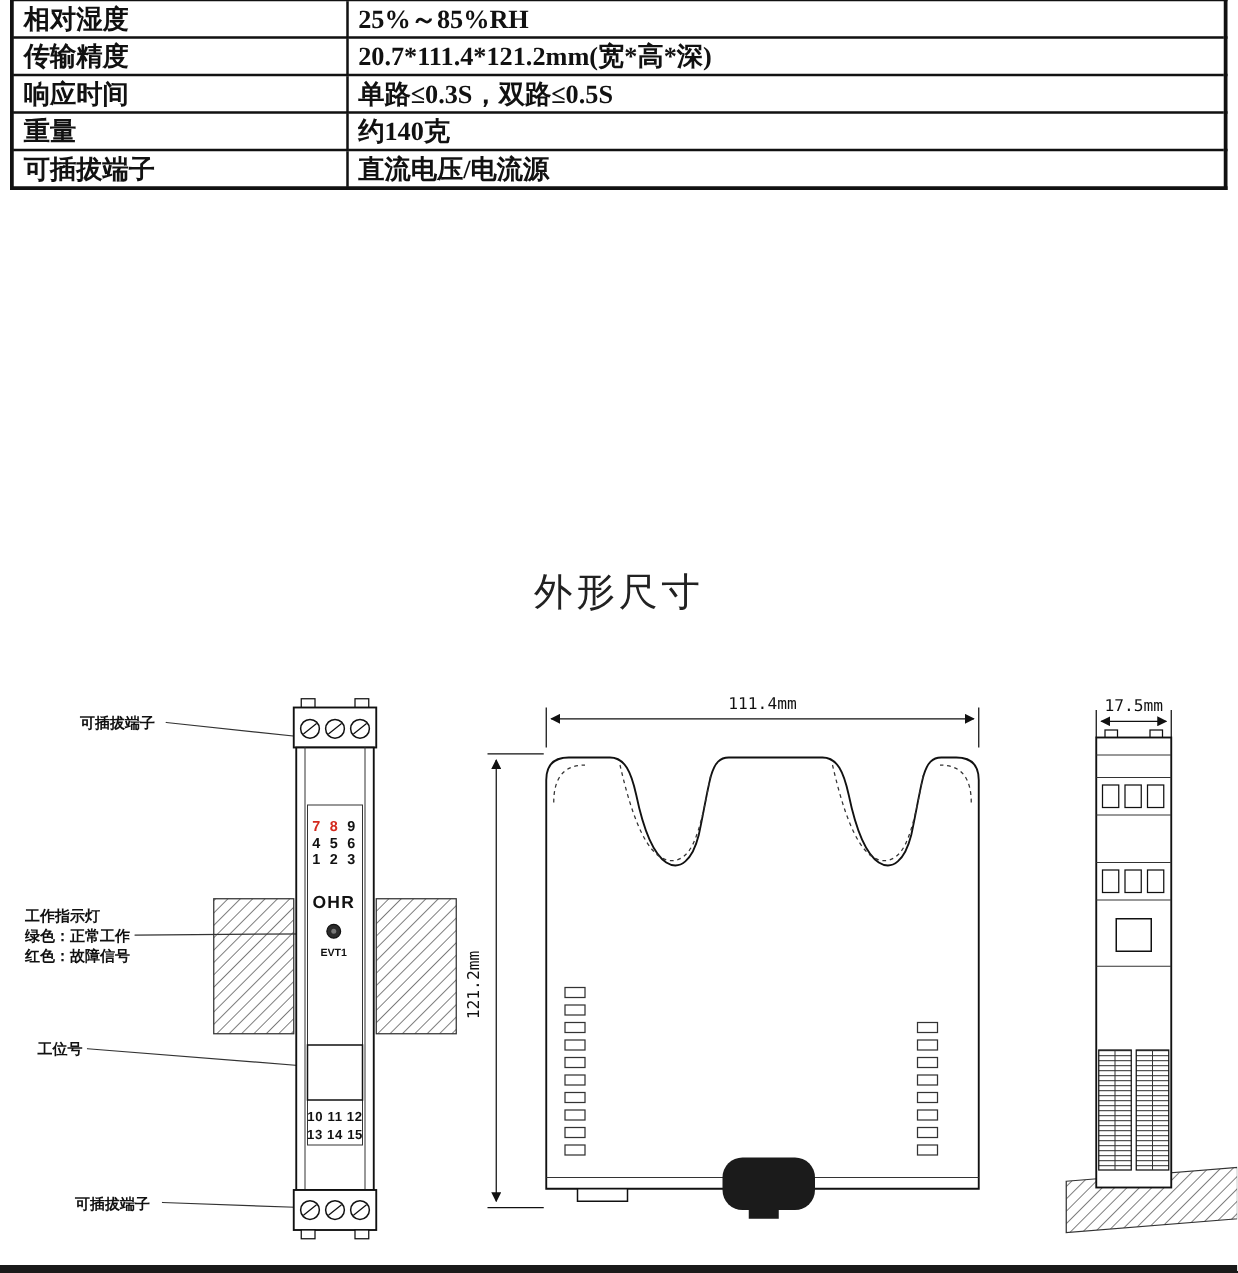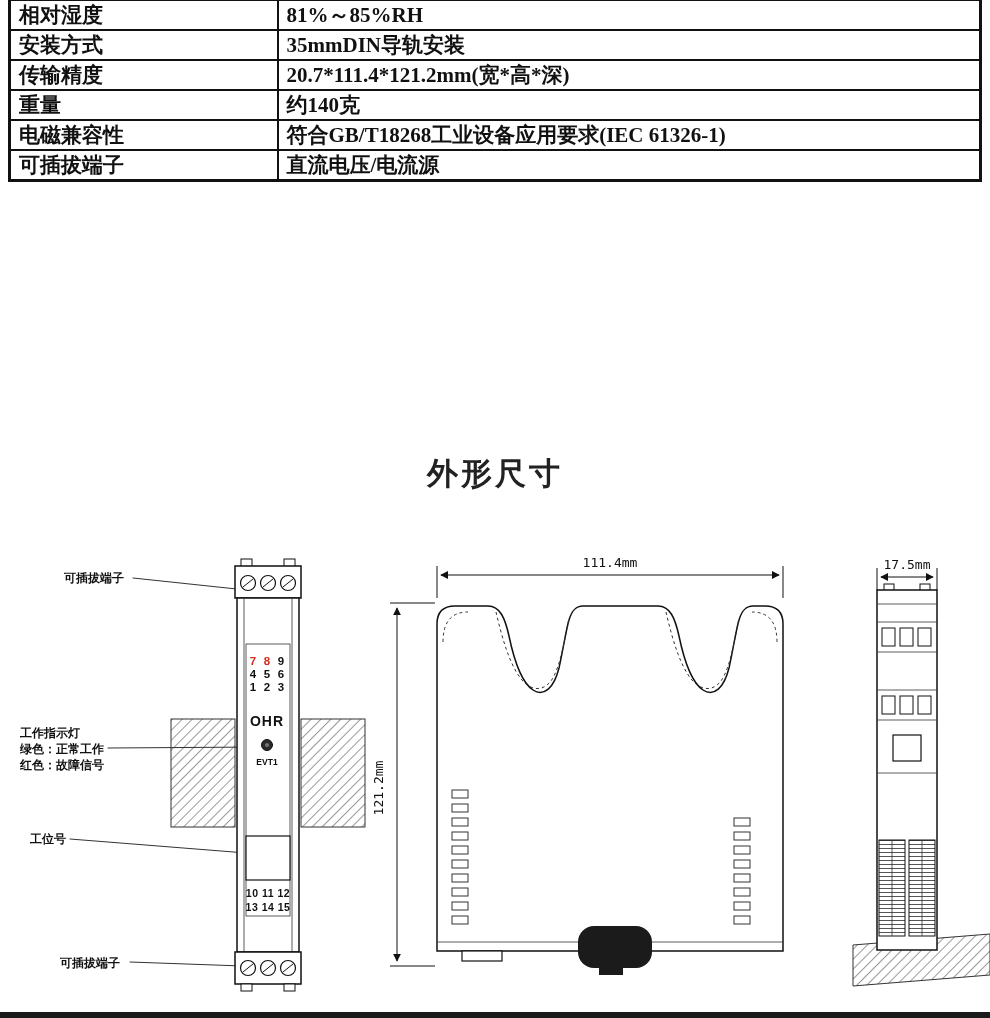--- a/index.html
+++ b/index.html
@@ -6,21 +6,21 @@
   html,body { background:#fff; }
   body { width:990px; height:1018px; font-family:"Liberation Sans", sans-serif; }
   .page { position:relative; width:990px; height:1018px; background:#fff; overflow:hidden; }
 
   
   table.spec { position:absolute; left:8px; top:-2px; width:974px; border-collapse:collapse; table-layout:fixed; border:3px solid #111; }
   table.spec td { border:2.5px solid #111; height:26px; font-family:"Liberation Serif", serif; font-weight:700; font-size:21px; color:#111; padding:0 4px 0 8px; vertical-align:middle; white-space:nowrap; overflow:hidden; }
   td.c1 { width:268px; }
 
   
-  .section-title { position:absolute; top:453px; left:0; width:100%; text-align:center; font-size:31px; font-weight:700; letter-spacing:3px; color:#222; font-family:"Liberation Sans", sans-serif; }
+  .section-title { position:absolute; top:453px; left:0; width:100%; text-align:center; font-size:31px; font-weight:400; letter-spacing:3px; color:#222; font-family:"Liberation Sans", sans-serif; }
 
   
   svg.diagram { position:absolute; left:0; top:530px; }
   svg text { font-family:"Liberation Sans", sans-serif; fill:#111; }
   .cn-label   { font-size:12px; font-weight:700; }
   .dim-text   { font-size:13px; font-family:"DejaVu Sans Mono", monospace; }
   .digit      { font-size:11.5px; font-weight:700; text-anchor:middle; }
   .digit-red  { fill:#d42a1e; }
   .brand-text { font-size:14px; font-weight:700; text-anchor:middle; letter-spacing:1px; }
   .led-text   { font-size:8.5px; font-weight:700; text-anchor:middle; }
@@ -30,37 +30,33 @@
 </style>
 </head>
 <body>
 
 <div class="page">
 
   <table class="spec">
     <tbody>
         <tr>
       <td class="c1">相对湿度</td>
-      <td class="c2">81%～85%RH</td>
-    </tr>
-    <tr>
-      <td class="c1">安装方式</td>
-      <td class="c2">35mmDIN导轨安装</td>
+      <td class="c2">25%～85%RH</td>
     </tr>
     <tr>
       <td class="c1">传输精度</td>
       <td class="c2">20.7*111.4*121.2mm(宽*高*深)</td>
     </tr>
     <tr>
+      <td class="c1">响应时间</td>
+      <td class="c2">单路≤0.3S，双路≤0.5S</td>
+    </tr>
+    <tr>
       <td class="c1">重量</td>
       <td class="c2">约140克</td>
-    </tr>
-    <tr>
-      <td class="c1">电磁兼容性</td>
-      <td class="c2">符合GB/T18268工业设备应用要求(IEC 61326-1)</td>
     </tr>
     <tr>
       <td class="c1">可插拔端子</td>
       <td class="c2">直流电压/电流源</td>
     </tr>
   </tbody>
     </table>
 
   <div class="section-title">外形尺寸</div>
 

